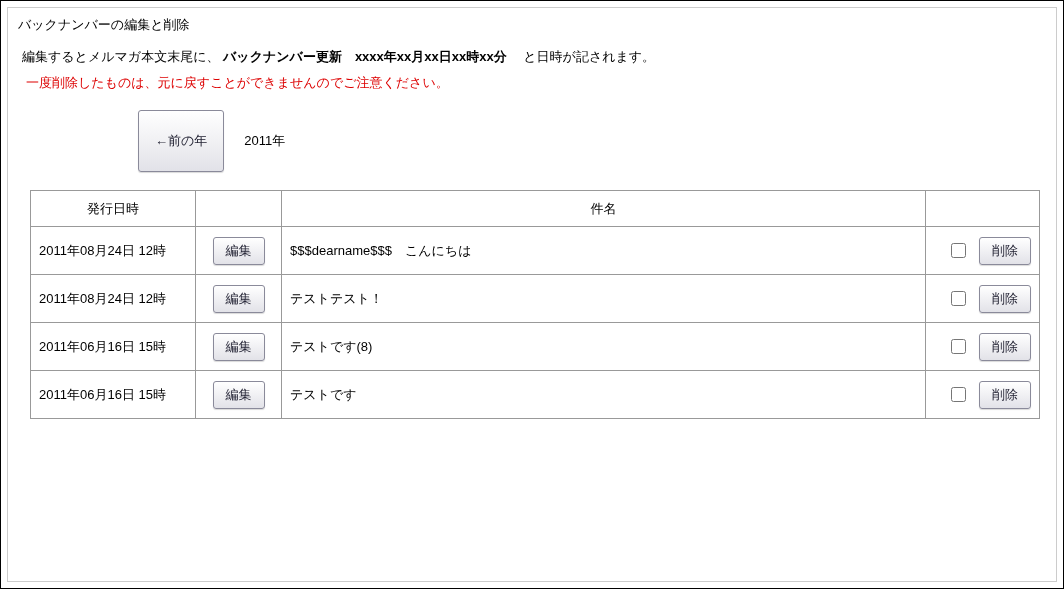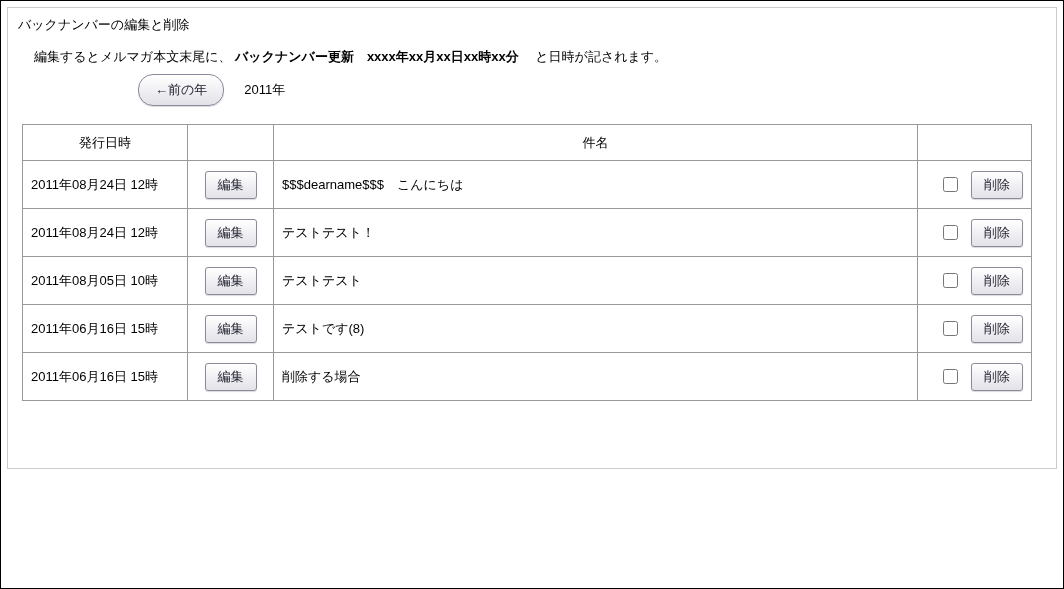--- a/index.html
+++ b/index.html
@@ -13,29 +13,29 @@
     .outer {
       border: 1px solid #000;
       width: 1064px;
       height: 589px;
       padding: 4px;
     }
     .fieldset {
       border: 1px solid #ccc;
       padding: 6px 10px 20px 10px;
       margin: 2px;
-      height: 462px;
+      height: 575px;
     }
     .legend {
       font-size: 13px;
       margin-bottom: 14px;
       margin-top: 2px;
     }
     .intro-line1 {
-      margin: 8px 0 8px 16px;
+      margin: 8px 0 8px 4px;
     }
     .intro-line1 .bold { font-weight: bold; }
     .intro-line2 {
       margin: 16px 0 2px 8px;
     }
     .intro-line3 {
       color: #d00;
       margin: 2px 0 18px 8px;
     }
     .year-nav {
@@ -50,31 +50,30 @@
       border: 1px solid #8a8a9a;
       border-radius: 3px;
       padding: 4px 12px;
       font-size: 13px;
       font-family: inherit;
       color: #223;
       cursor: pointer;
       box-shadow: 0 1px 1px rgba(0,0,0,0.15);
     }
     .nav-btn {
-      padding: 6px 16px;
-      border-radius: 15px;
+      padding: 21px 16px;
     }
     .year-label {
       font-size: 13px;
       text-align: right;
     }
     table.data {
       border-collapse: collapse;
       width: 1010px;
-      margin-left: 4px;
+      margin-left: 12px;
     }
     table.data th, table.data td {
       border: 1px solid #999;
       padding: 6px 8px;
       vertical-align: middle;
     }
     table.data th {
       font-weight: normal;
       text-align: center;
       background: #fff;
@@ -112,20 +111,21 @@
 <div class="outer">
   <div class="fieldset">
     <div class="legend">バックナンバーの編集と削除</div>
 
     <div class="intro-line1">
       <span>編集するとメルマガ本文末尾に、</span>
       <span class="bold">バックナンバー更新　xxxx年xx月xx日xx時xx分</span>
       <span>　と日時が記されます。</span>
     </div>
 
+    <div class="intro-line3">一度削除したものは、元に戻すことができませんのでご注意ください。</div>
 
     <div class="year-nav">
       <button class="std-btn nav-btn">←前の年</button>
       <span class="year-label">2011年</span>
     </div>
 
     <table class="data">
       <thead>
         <tr>
           <th class="col-date">発行日時</th>
@@ -151,45 +151,34 @@
             <td class="col-edit-inner"><button class="std-btn">編集</button></td>
             <td class="col-subj-inner">テストテスト！</td>
             <td class="col-del-inner">
               <div class="del-cell">
                 <input type="checkbox" class="del-check" style="">
                 <button class="std-btn">削除</button>
               </div>
             </td>
           </tr>
           <tr>
-            <td class="col-date-inner">2011年08月05日 10時</td>
-            <td class="col-edit-inner"><button class="std-btn">編集</button></td>
-            <td class="col-subj-inner">テストテスト</td>
-            <td class="col-del-inner">
-              <div class="del-cell">
-                <input type="checkbox" class="del-check" style="">
-                <button class="std-btn">削除</button>
-              </div>
-            </td>
-          </tr>
-          <tr>
             <td class="col-date-inner">2011年06月16日 15時</td>
             <td class="col-edit-inner"><button class="std-btn">編集</button></td>
             <td class="col-subj-inner">テストです(8)</td>
             <td class="col-del-inner">
               <div class="del-cell">
                 <input type="checkbox" class="del-check" style="">
                 <button class="std-btn">削除</button>
               </div>
             </td>
           </tr>
           <tr>
             <td class="col-date-inner">2011年06月16日 15時</td>
             <td class="col-edit-inner"><button class="std-btn">編集</button></td>
-            <td class="col-subj-inner">削除する場合</td>
+            <td class="col-subj-inner">テストです</td>
             <td class="col-del-inner">
               <div class="del-cell">
                 <input type="checkbox" class="del-check" style="">
                 <button class="std-btn">削除</button>
               </div>
             </td>
           </tr>
         </tbody>
     </table>
   </div>

